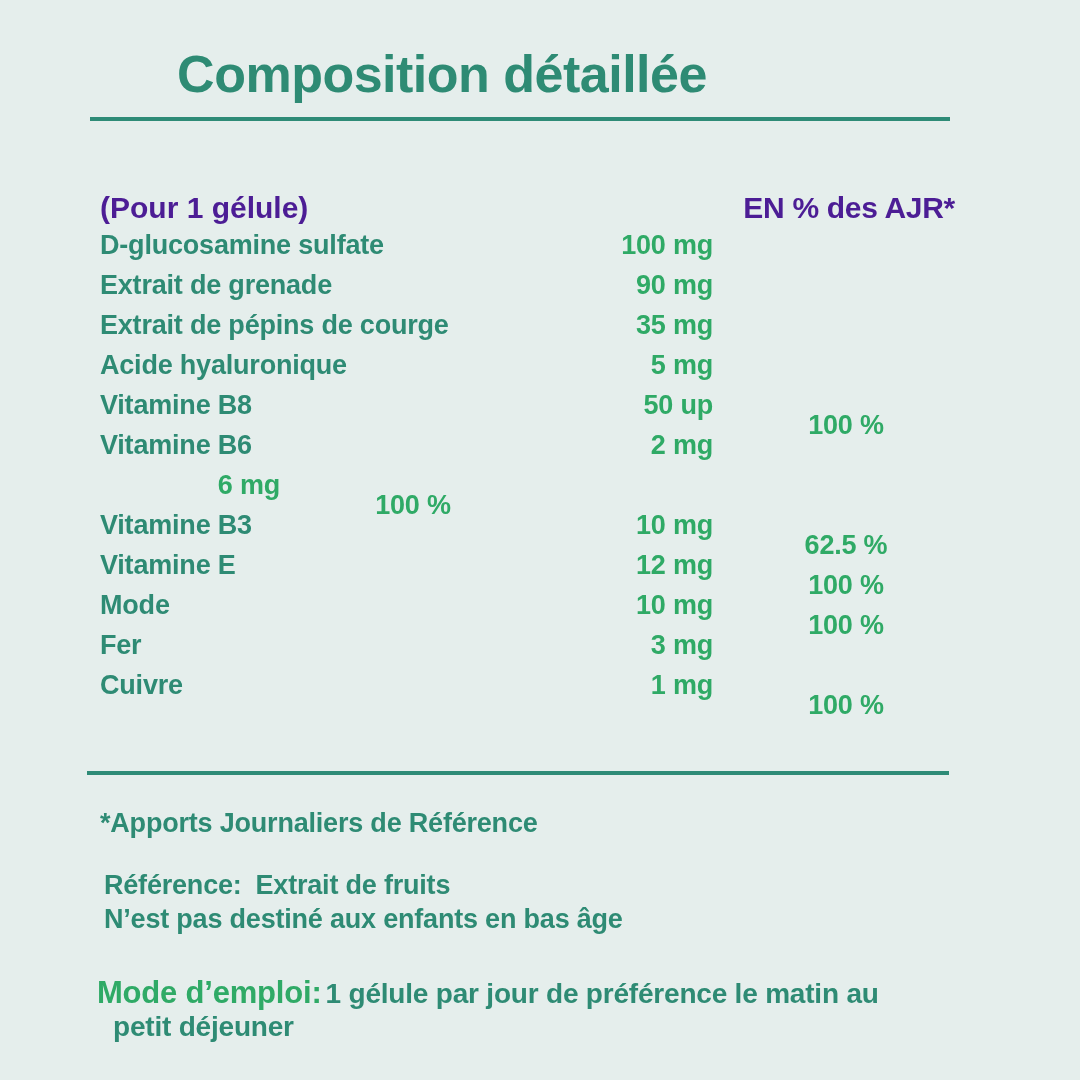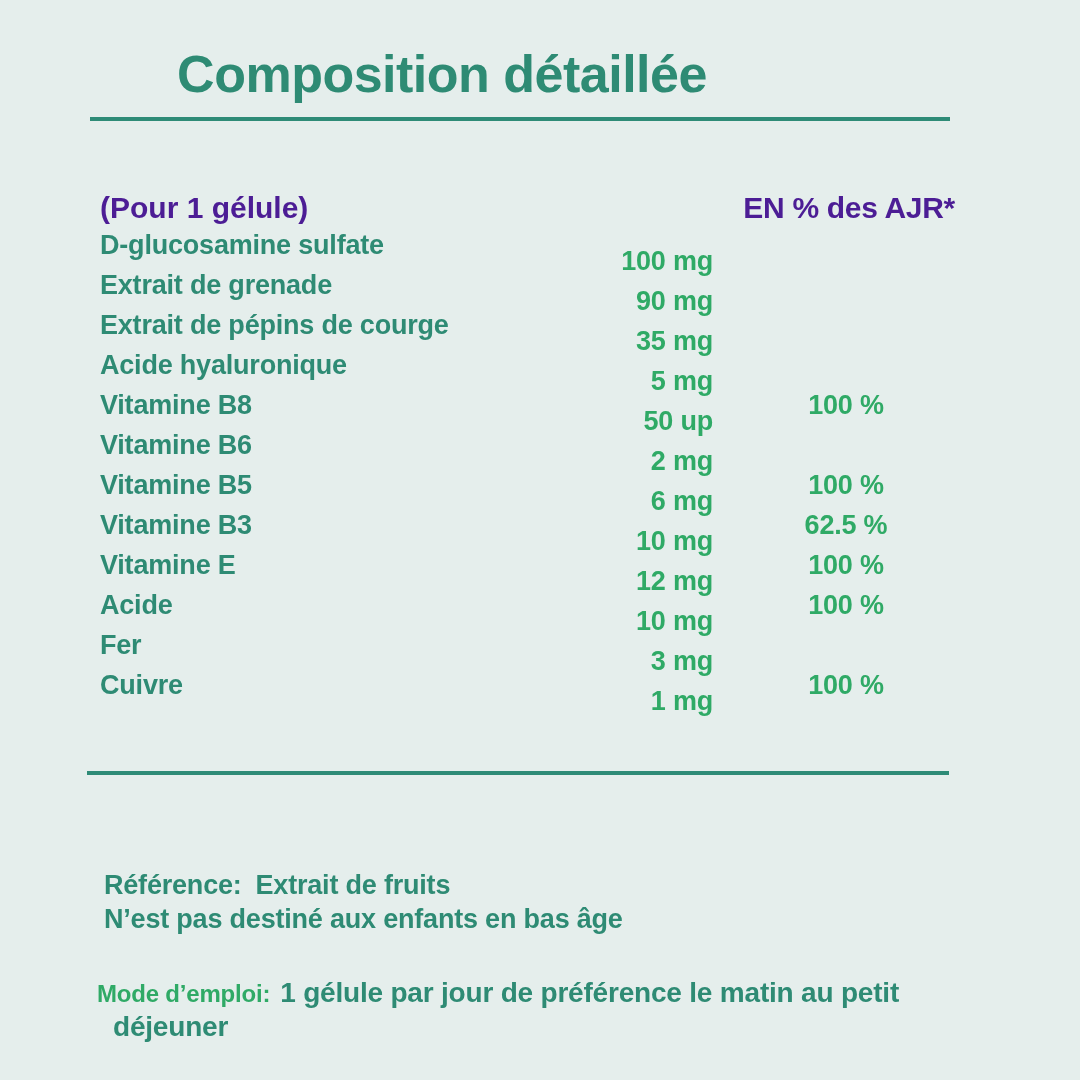--- a/index.html
+++ b/index.html
@@ -34,38 +34,38 @@
     font-size:30px;color:#4c1d95;
   }
   .table-header .serving{flex:1;}
   .table-header .ajr-head{width:260px;text-align:right;letter-spacing:-0.3px;}
 
   .comp-row{
     display:flex;align-items:flex-start;height:40px;
     font-size:27px;letter-spacing:-0.2px;
   }
   .comp-row .ing-name{width:433px;color:#2e8b74;}
-  .comp-row .ing-amount{width:180px;text-align:right;color:#2faa66;margin-top:16px;}
-  .comp-row .ing-ajr{width:242px;box-sizing:border-box;padding-left:24px;text-align:center;color:#2faa66;}
+  .comp-row .ing-amount{width:180px;text-align:right;color:#2faa66;}
+  .comp-row .ing-ajr{width:242px;box-sizing:border-box;padding-left:24px;text-align:center;color:#2faa66;margin-top:20px;}
 
   .footnote{
     position:absolute;top:808px;left:100px;
     font-size:27px;color:#2e8b74;letter-spacing:-0.2px;
   }
   .allergens-block{
     position:absolute;top:868px;left:104px;
     font-size:27px;color:#2e8b74;line-height:34px;letter-spacing:-0.2px;
   }
   .allergens-line .allergens-value{margin-left:14px;}
   .usage-block{
     position:absolute;top:976px;left:97px;width:800px;
     font-size:28px;color:#2e8b74;line-height:33px;letter-spacing:-0.2px;
     padding-left:16px;text-indent:-16px;
   }
-  .usage-label{color:#2faa66;font-size:24px;margin-right:10px;}
+  .usage-label{color:#2faa66;font-size:31px;margin-right:4px;}
 </style>
 </head>
 <body>
 
 <div class="page">
 
   <div class="title">Composition détaillée</div>
   <div class="rule rule-top"></div>
 
   <div class="comp-table">
@@ -97,53 +97,53 @@
         <div class="comp-row">
           <span class="ing-name">Vitamine B8</span>
           <span class="ing-amount">50 up</span>
           <span class="ing-ajr">100 %</span>
         </div>
         <div class="comp-row">
           <span class="ing-name">Vitamine B6</span>
           <span class="ing-amount">2 mg</span>
         </div>
         <div class="comp-row">
-          <span class="ing-name">Vitamine B5</span>
           <span class="ing-amount">6 mg</span>
           <span class="ing-ajr">100 %</span>
         </div>
         <div class="comp-row">
           <span class="ing-name">Vitamine B3</span>
           <span class="ing-amount">10 mg</span>
           <span class="ing-ajr">62.5 %</span>
         </div>
         <div class="comp-row">
           <span class="ing-name">Vitamine E</span>
           <span class="ing-amount">12 mg</span>
           <span class="ing-ajr">100 %</span>
         </div>
         <div class="comp-row">
-          <span class="ing-name">Acide</span>
+          <span class="ing-name">Mode</span>
           <span class="ing-amount">10 mg</span>
           <span class="ing-ajr">100 %</span>
         </div>
         <div class="comp-row">
           <span class="ing-name">Fer</span>
           <span class="ing-amount">3 mg</span>
         </div>
         <div class="comp-row">
           <span class="ing-name">Cuivre</span>
           <span class="ing-amount">1 mg</span>
           <span class="ing-ajr">100 %</span>
         </div>
       </div>
   </div>
 
   <div class="rule rule-bottom"></div>
 
+  <div class="footnote">*Apports Journaliers de Référence</div>
 
   <div class="allergens-block">
     <div class="allergens-line">
       <span>Référence:</span><span class="allergens-value">Extrait de fruits</span>
     </div>
     <div>N’est pas destiné aux enfants en bas âge</div>
   </div>
 
   <div class="usage-block">
     <span class="usage-label">Mode d’emploi:</span><span>1 gélule par jour de préférence le matin au petit déjeuner</span>

